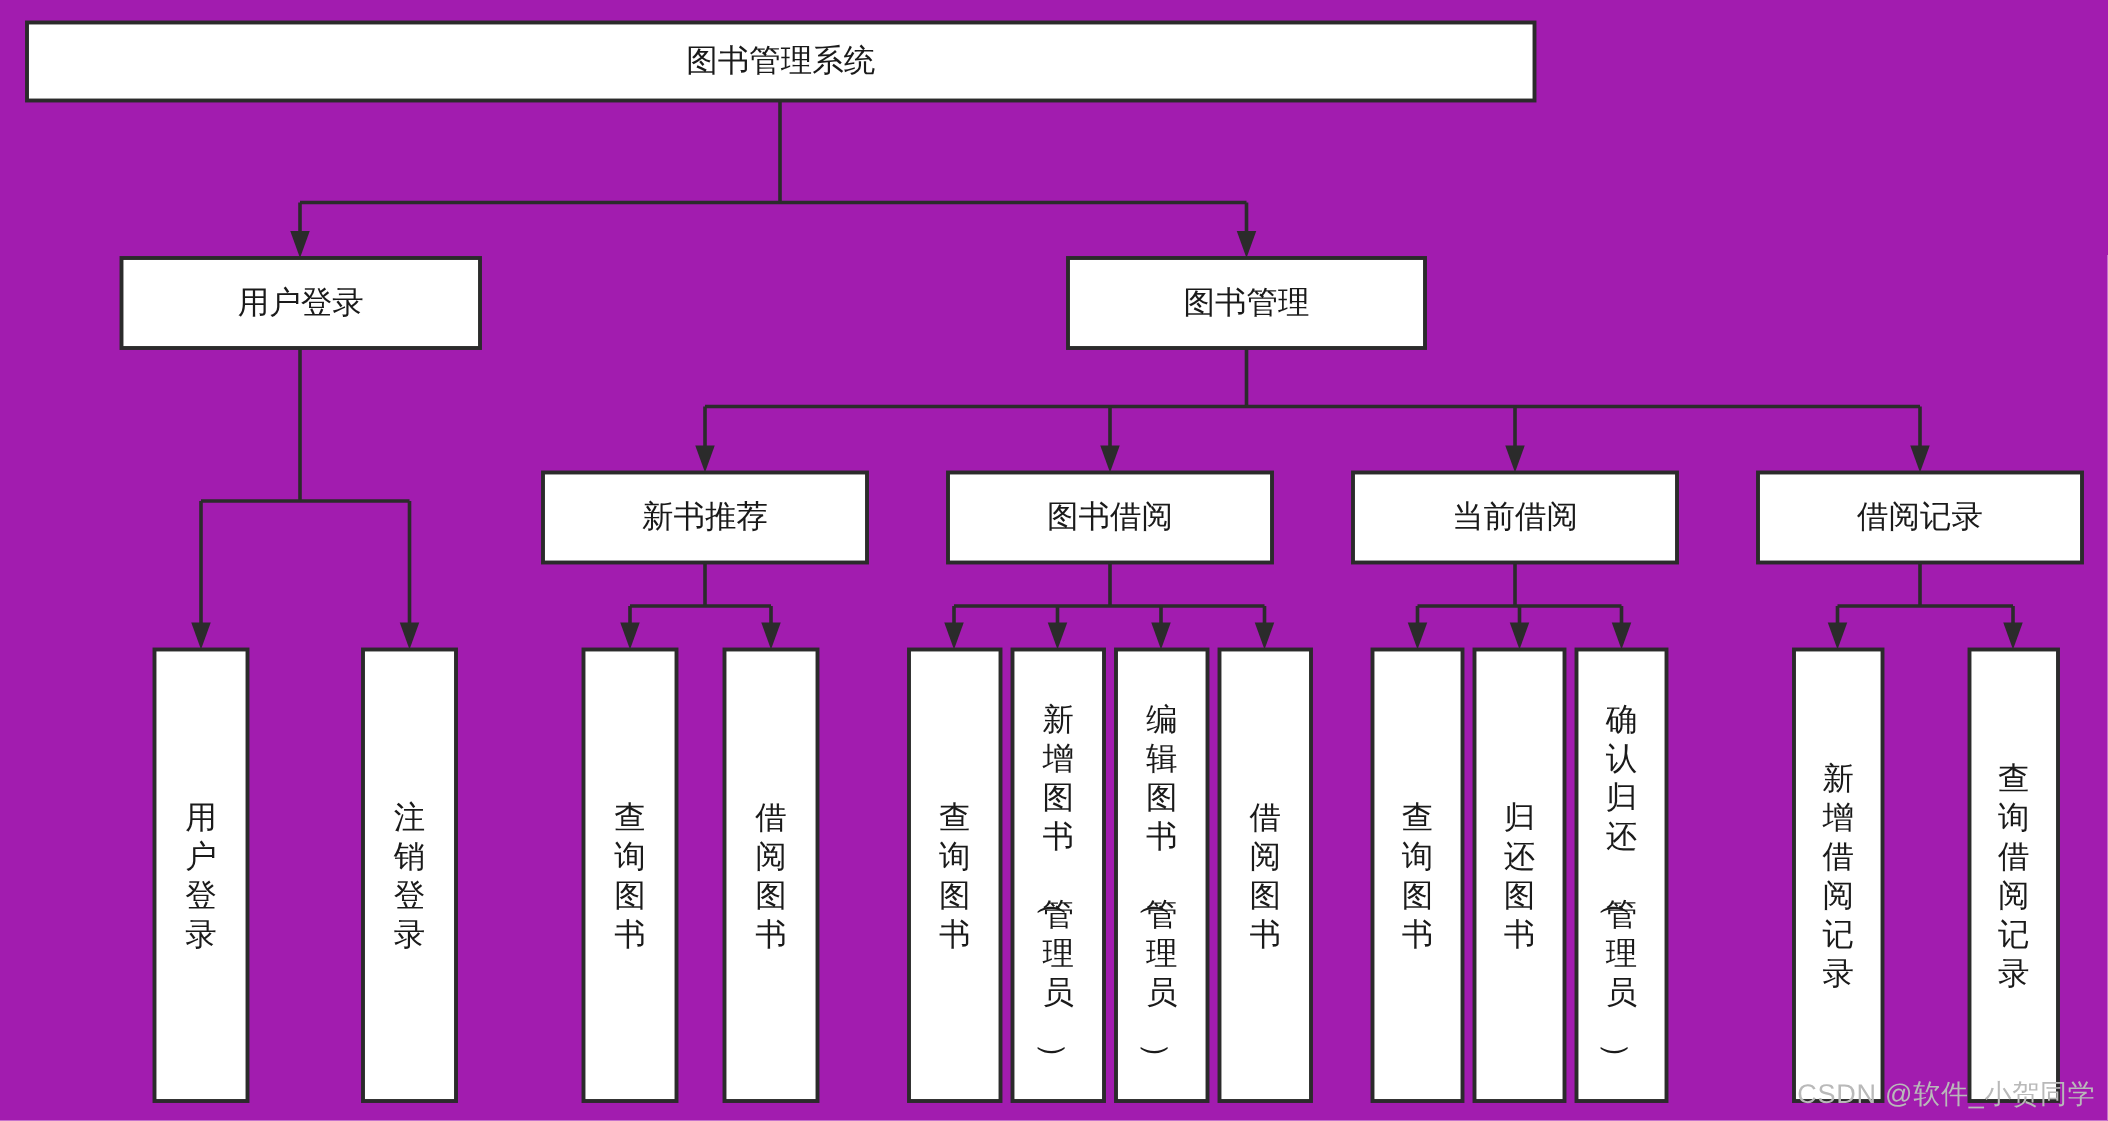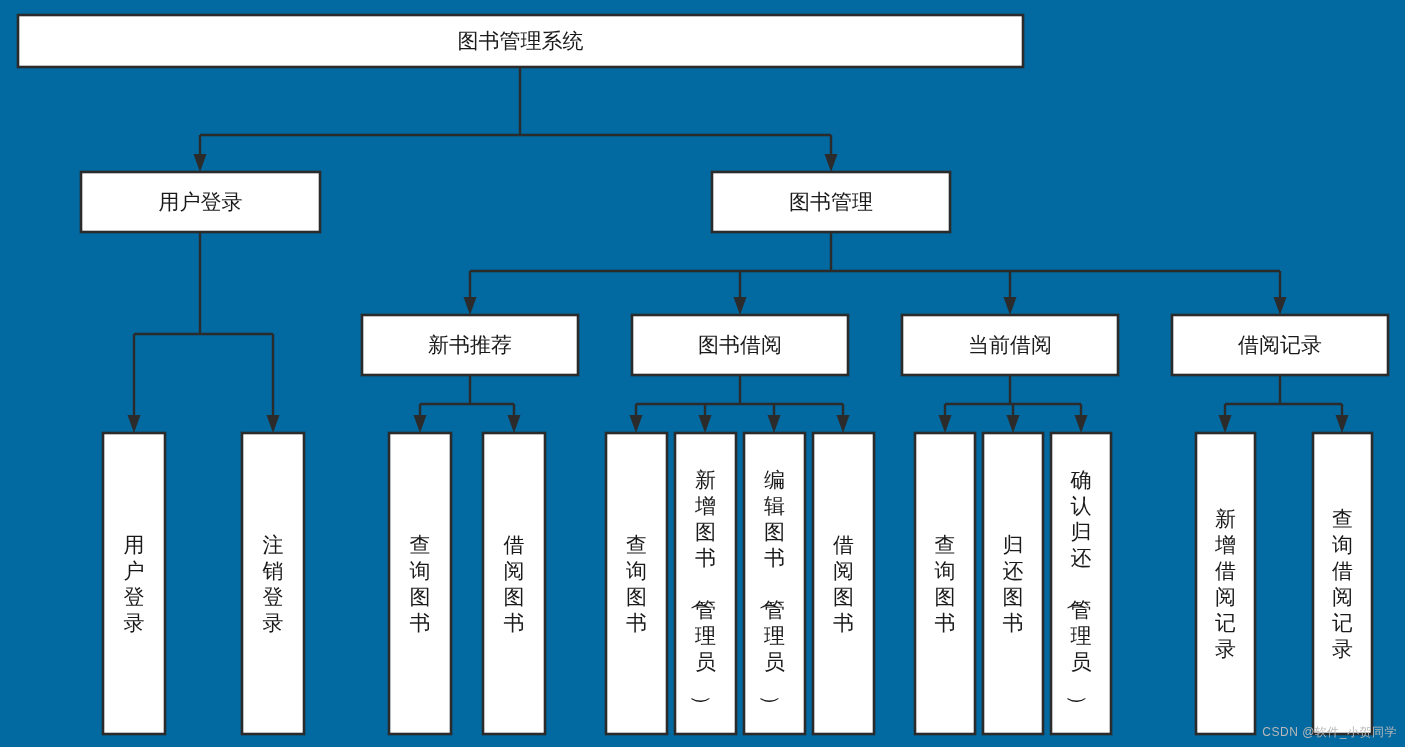--- a/index.html
+++ b/index.html
@@ -10,21 +10,21 @@
   body {
     width: 1405px;
     height: 747px;
     font-family: "Liberation Sans", "DejaVu Sans", sans-serif;
     overflow: hidden;
   }
   #diagram-root {
     position: relative;
     width: 1405px;
     height: 747px;
-    background: #0369a1;
+    background: #a21caf;
   }
   svg.flow {
     position: absolute;
     left: 0;
     top: 0;
     width: 1405px;
     height: 747px;
   }
   .node-rect {
     fill: #ffffff;
@@ -52,21 +52,21 @@
     font-family: "Liberation Sans", "DejaVu Sans", sans-serif;
     font-size: 21px;
     fill: #1a1a1a;
     text-anchor: middle;
   }
   .watermark {
     position: absolute;
     right: 8px;
     bottom: 6px;
     font-family: "Liberation Sans", "DejaVu Sans", sans-serif;
-    font-size: 12px;
+    font-size: 18px;
     color: #b9b9b9;
     white-space: nowrap;
     letter-spacing: 0.5px;
     user-select: none;
   }
 </style>
 </head>
 <body>
 
 <div id="diagram-root">

